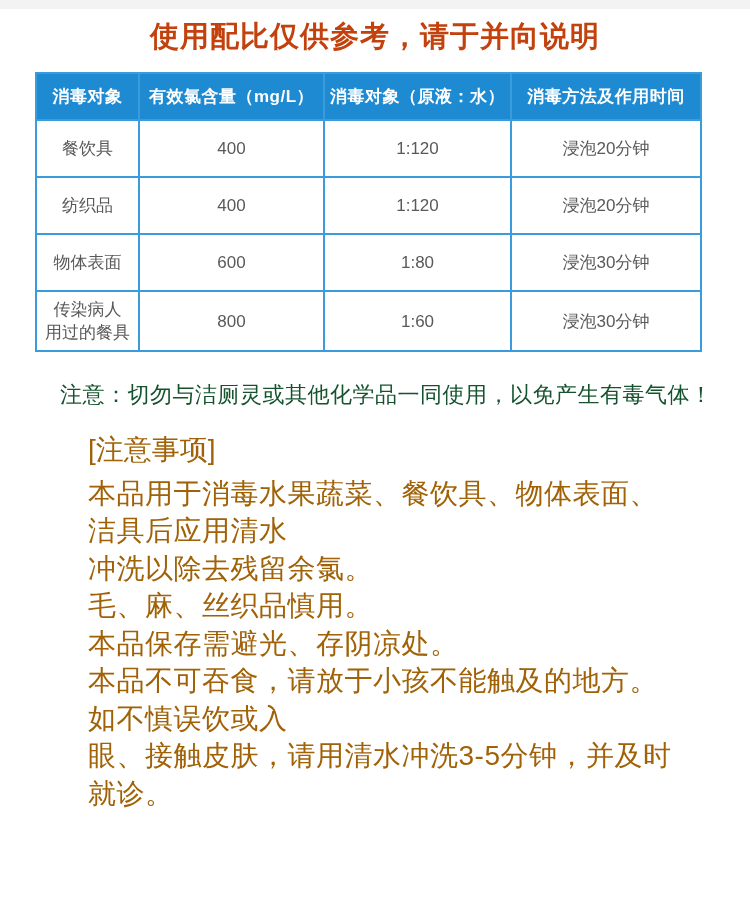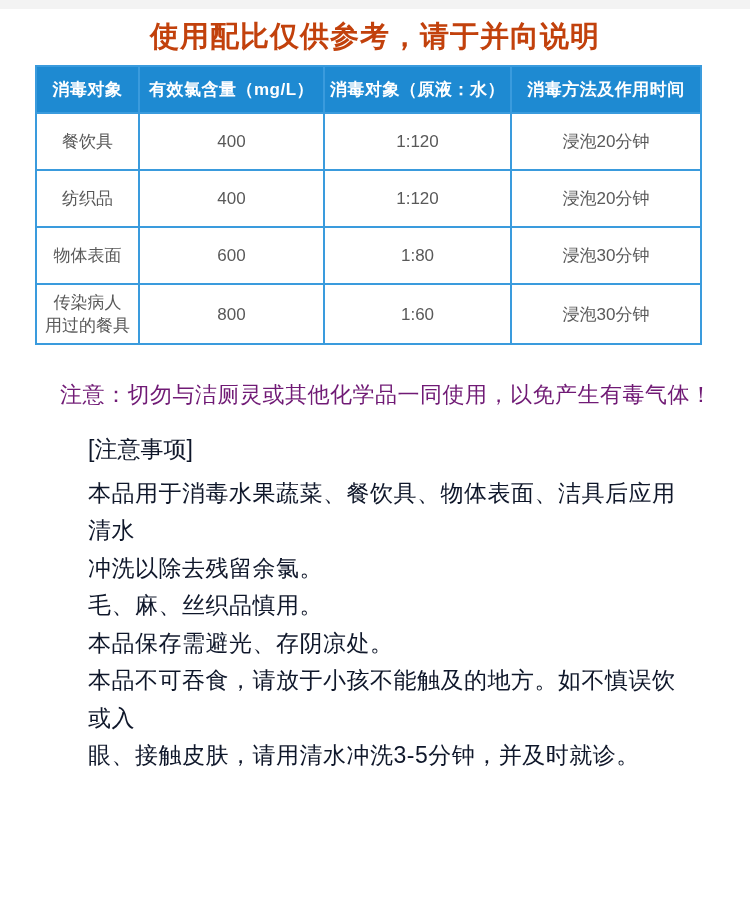--- a/index.html
+++ b/index.html
@@ -27,21 +27,21 @@
     width: 750px;
     margin: 0;
     text-align: center;
     color: #c2410c;
     font-size: 29px;
     font-weight: bold;
     letter-spacing: 1px;
   }
   .dosage-table {
     position: absolute;
-    left: 35px; top: 65px;
+    left: 35px; top: 72px;
     width: 665px;
     border-collapse: collapse;
     table-layout: fixed;
   }
   .dosage-table th {
     background: #1e8ad2;
     color: #ffffff;
     font-size: 17px;
     font-weight: bold;
     height: 45px;
@@ -61,31 +61,31 @@
     padding: 0;
     white-space: pre-line;
     line-height: 23px;
   }
   .dosage-table tr.tall td { height: 58px; }
   .warning {
     position: absolute;
     left: 60px; top: 382px;
     width: 660px;
     margin: 0;
-    color: #701a75;
+    color: #14532d;
     font-size: 22px;
     line-height: 26px;
     letter-spacing: 0.5px;
   }
   .notes {
     position: absolute;
     left: 88px; top: 431px;
     width: 592px;
-    color: #0f172a;
-    font-size: 23px;
+    color: #a16207;
+    font-size: 28px;
     line-height: 37.5px;
   }
   .notes-heading {
     margin: 0 0 6px 0;
   }
   .note-para {
     margin: 0;
     white-space: pre-line;
     letter-spacing: 0.5px;
   }

